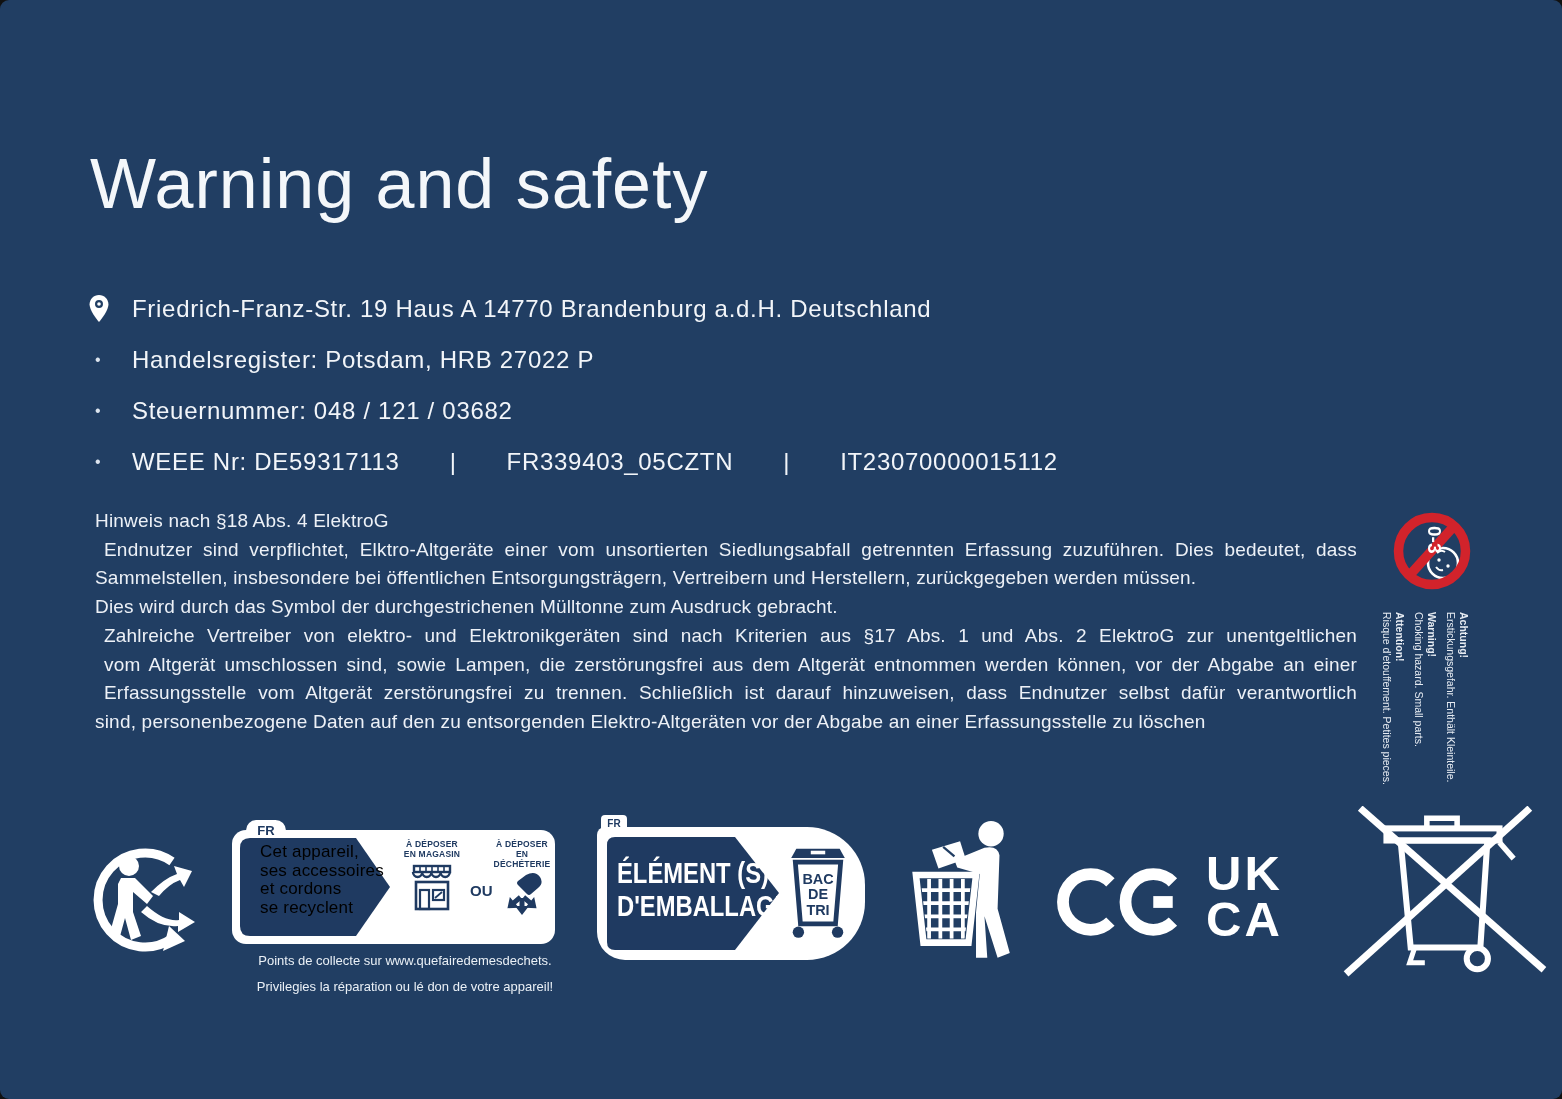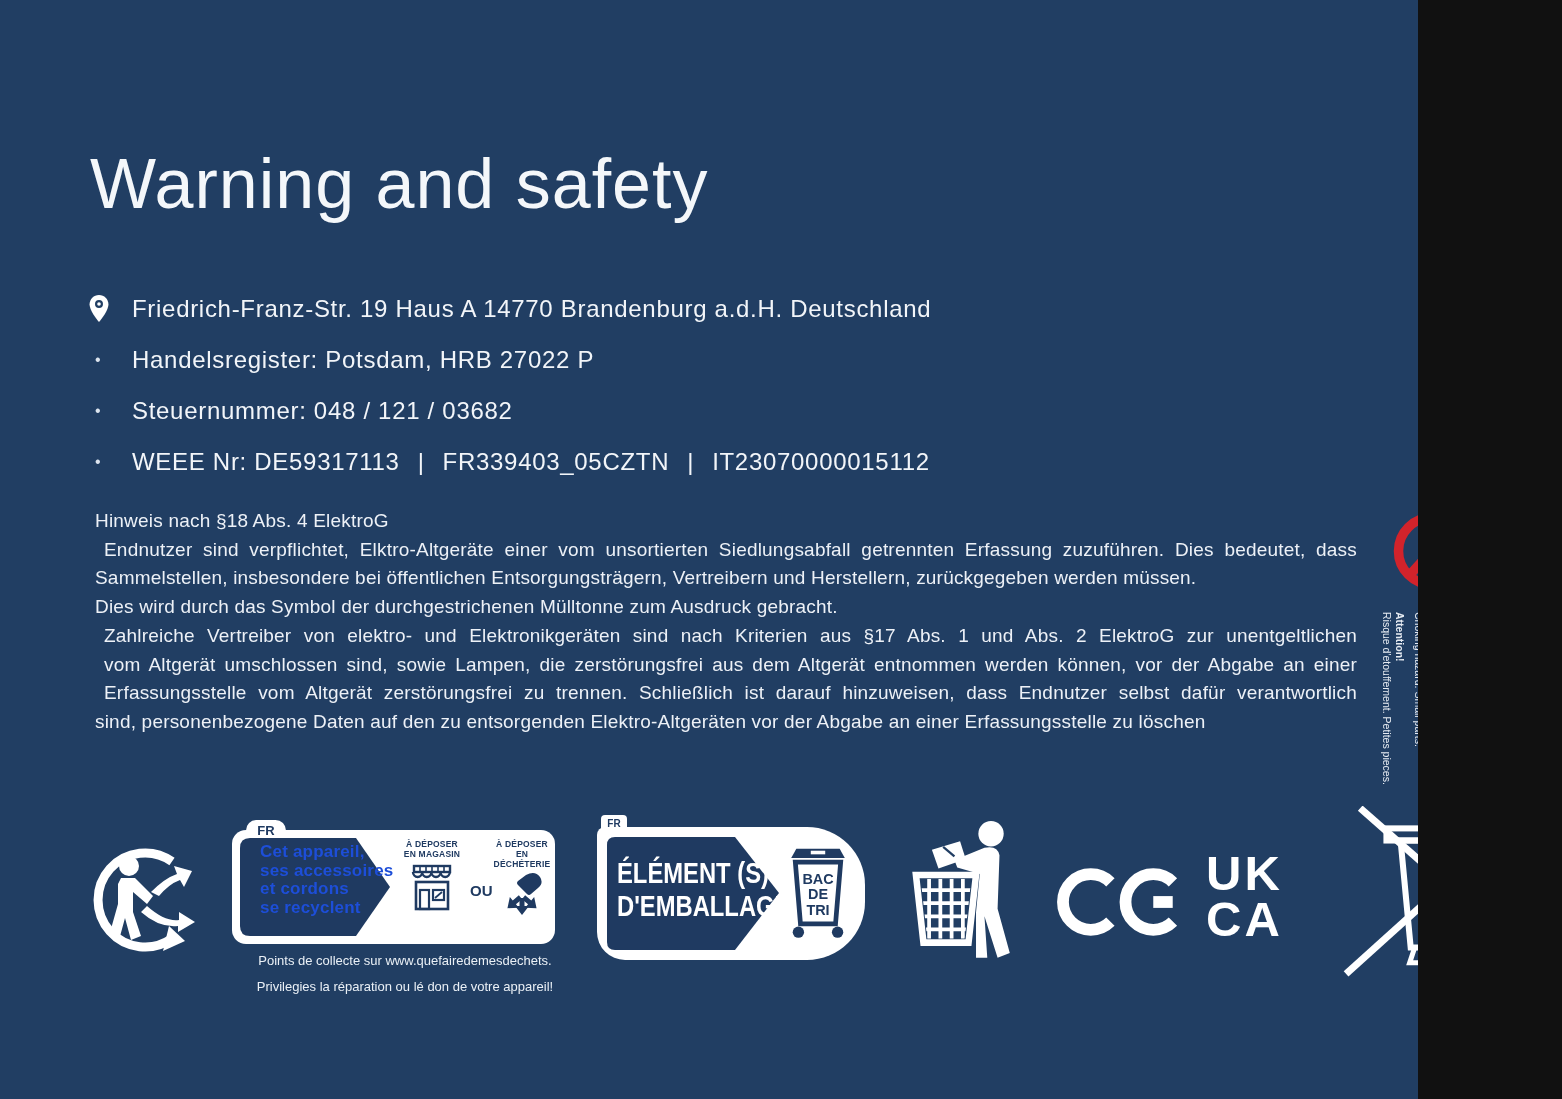--- a/index.html
+++ b/index.html
@@ -1,45 +1,45 @@
 <!DOCTYPE html>
 <html><head>
 <meta charset="utf-8">
 <style>
   :root{
     --bg:#213E63; --ink:#F2F5F9; --dark:#1F3A61; --red:#D2232B;
   }
   *{margin:0;padding:0;box-sizing:border-box;}
   body{background:#111;font-family:"Liberation Sans",sans-serif;}
-  .page{position:relative;width:1418px;height:1099px;background:var(--bg);overflow:hidden;color:var(--ink);}
+  .page{position:relative;width:1562px;height:1099px;background:var(--bg);overflow:hidden;color:var(--ink);border-radius:9px;}
 
   .title{position:absolute;left:90px;top:144px;font-size:70px;font-weight:400;letter-spacing:1px;color:#F4F7FA;}
 
   .info-list{position:absolute;left:88px;top:294px;width:1000px;}
   .info-row{display:flex;align-items:flex-start;margin-bottom:21px;font-size:24px;letter-spacing:0.7px;line-height:30px;text-align:center;}
   .info-icon{width:44px;flex:0 0 44px;display:flex;align-items:center;}
   .dot{font-size:16px;line-height:30px;padding-left:7px;color:#DCE4EE;}
-  .weee-row{display:flex;column-gap:18px;}
+  .weee-row{display:flex;column-gap:50px;}
 
   .legal{position:absolute;left:95px;top:507px;width:1262px;font-size:19px;line-height:28.7px;letter-spacing:0.2px;color:#EDF1F7;}
   .legal .just{text-align:justify;text-align-last:justify;margin-left:9px;}
 
   .age-icon{position:absolute;left:1392px;top:511px;}
   .age-text{position:absolute;left:1470px;top:612px;width:194px;transform:rotate(90deg);transform-origin:0 0;font-size:10.5px;line-height:12.5px;color:#E6EBF2;}
   .age-text .pair{margin-bottom:7px;}
   .age-text b{display:block;}
 
   
   .triman{position:absolute;left:85px;top:840px;}
 
   .fr-label{position:absolute;left:232px;top:830px;width:323px;height:114px;background:#fff;border-radius:14px;}
   .fr-tab{position:absolute;left:14px;top:-10px;width:40px;height:21px;background:#fff;border-radius:11px;
           display:flex;align-items:center;justify-content:center;font-size:13px;font-weight:bold;color:var(--dark);}
   .fr-arrow{position:absolute;left:8px;top:8px;}
-  .fr-claim{position:absolute;left:28px;top:13px;font-size:17px;font-weight:bold;line-height:18.5px;color:#1d4ed8;letter-spacing:0.2px;}
+  .fr-claim{position:absolute;left:28px;top:13px;font-size:17px;font-weight:normal;line-height:18.5px;color:#000000;letter-spacing:0.2px;}
   .col-magasin{position:absolute;left:160px;top:9px;width:80px;text-align:center;color:var(--dark);}
   .col-dech{position:absolute;left:258px;top:9px;width:64px;text-align:center;color:var(--dark);}
   .mini-cap{font-size:8.5px;font-weight:bold;line-height:10px;letter-spacing:0.2px;}
   .ou{position:absolute;left:238px;top:52px;font-size:15px;font-weight:bold;color:var(--dark);}
   .fr-captions{position:absolute;left:240px;top:948px;width:330px;text-align:center;font-size:13px;line-height:26px;color:#EAF0F6;}
 
   .pack-label{position:absolute;left:597px;top:827px;width:268px;height:133px;background:#fff;border-radius:8px 58px 58px 28px;}
   .pack-fr-tab{position:absolute;left:4px;top:-12px;width:26px;height:16px;background:#fff;border-radius:4px 4px 0 0;
                display:flex;align-items:center;justify-content:center;font-size:10px;font-weight:bold;color:var(--dark);}
   .pack-arrow{position:absolute;left:10px;top:10px;}

